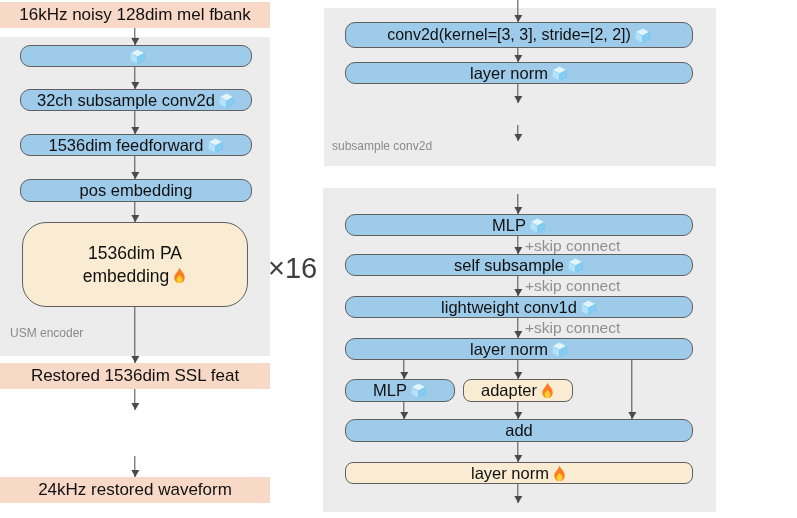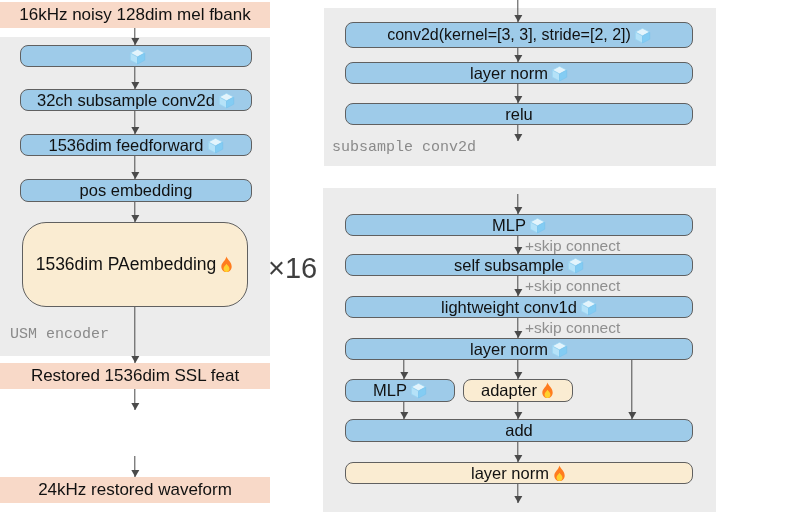--- a/index.html
+++ b/index.html
@@ -7,29 +7,29 @@
     position:relative;width:797px;height:518px;background:#fff;
     font-family:"Liberation Sans",sans-serif;color:#111;overflow:hidden;
   }
   .canvas *{box-sizing:border-box;}
   .panel{position:absolute;background:var(--panel-gray);z-index:0;}
   .box{
     position:absolute;display:flex;align-items:center;justify-content:center;
     border:1.4px solid var(--box-border);border-radius:8px;
     font-size:16.5px;line-height:1;z-index:1;white-space:nowrap;
   }
-  .blue{background:var(--frozen-blue);}
+  .blue{background:var(--frozen-blue);border-radius:10px;}
   .tan{background:var(--tuned-tan);}
   .pink{
     position:absolute;display:flex;align-items:center;justify-content:center;
     background:var(--io-pink);font-size:17px;z-index:1;white-space:nowrap;
   }
-  .big{border-radius:24px;flex-direction:row;font-size:17.5px;line-height:1.3;}
+  .big{border-radius:24px;flex-direction:column;font-size:17.5px;line-height:1.3;}
   .wavefit{border-radius:10px;font-size:17px;}
-  .panel-label{position:absolute;color:var(--panel-label);font-size:15px;z-index:1;white-space:nowrap;font-family:Liberation Mono, monospace;}
+  .panel-label{position:absolute;color:var(--panel-label);font-size:12px;z-index:1;white-space:nowrap;}
   .skip{position:absolute;color:var(--skip-text);font-size:15.5px;z-index:2;white-space:nowrap;}
   .times{position:absolute;color:#3f3f3f;font-size:29px;z-index:1;}
   .arrow{position:absolute;width:1.4px;background:var(--arrow);transform:translateX(-50%);z-index:2;}
   .arrow::after{
     content:"";position:absolute;left:50%;bottom:0;transform:translateX(-50%);
     border-left:4px solid transparent;border-right:4px solid transparent;
     border-top:7px solid var(--arrow);
   }
   .icon{display:inline-flex;align-items:center;margin-left:3px;}
   .icon svg{display:block;}
@@ -134,23 +134,20 @@
     <span>layer norm</span>
     <span class="icon">
         <svg width="17" height="17" viewBox="0 0 20 20">
           <polygon points="10,1.5 18.5,6 10,10.5 1.5,6" fill="#e3f4fc" stroke="#93d2f0" stroke-width="0.8"></polygon>
           <polygon points="1.5,6 10,10.5 10,18.8 1.5,14.3" fill="#b5e2f8" stroke="#93d2f0" stroke-width="0.8"></polygon>
           <polygon points="18.5,6 10,10.5 10,18.8 18.5,14.3" fill="#83ccf3" stroke="#7ac4ee" stroke-width="0.8"></polygon>
         </svg>
       </span>
   </div>
 
-  <div class="box blue" style="left:345px;top:103px;width:348px;height:22px">
-    <span>relu</span>
-  </div>
 
   <div class="panel-label" style="left:332px;top:139px">subsample conv2d</div>
 
   <div class="arrow" style="left:518px;top:0px;height:22px"></div>
   <div class="arrow" style="left:518px;top:48px;height:14px"></div>
   <div class="arrow" style="left:518px;top:84px;height:19px"></div>
   <div class="arrow" style="left:518px;top:125px;height:16px"></div>
 
   <div class="box blue" style="left:345px;top:214px;width:348px;height:22px">
     <span>MLP</span>

